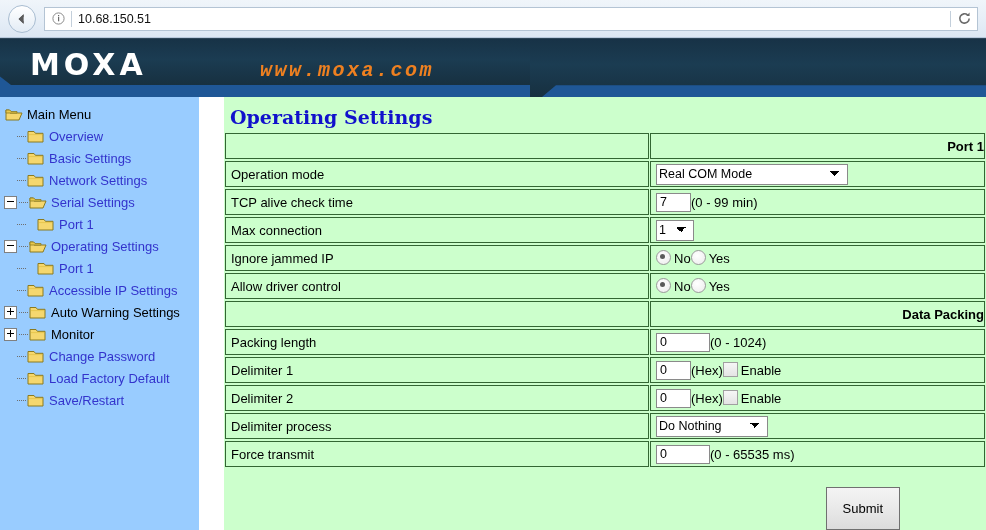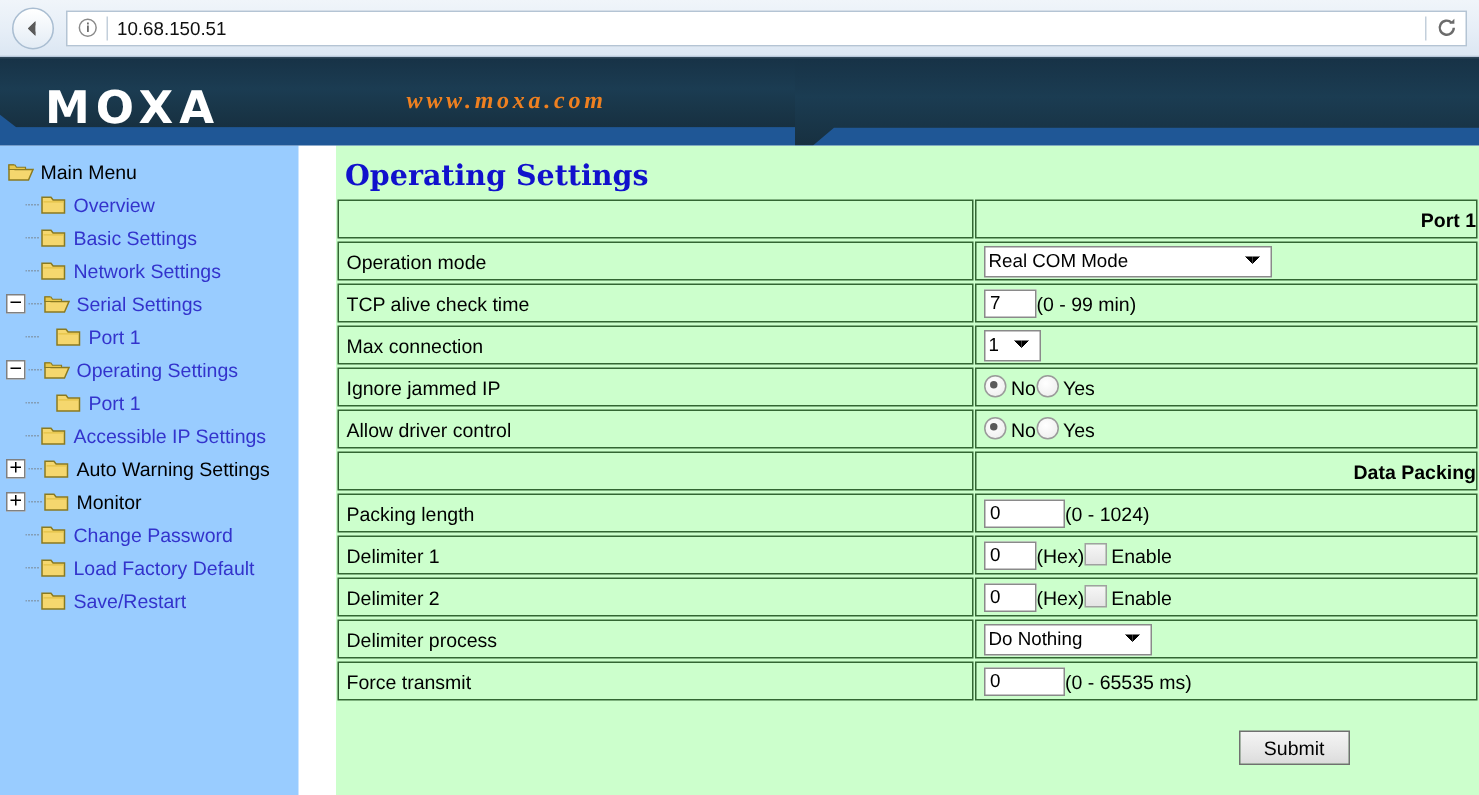--- a/index.html
+++ b/index.html
@@ -98,37 +98,37 @@
     height: 59px;
     background: linear-gradient(to bottom, #173246 0%, #1b3c52 45%, #173040 100%);
     clip-path: polygon(0 0, 100% 0, 100% 80%, 26px 80%, 12px 100%, 0 100%);
   }
   #banner-hl {
     position:absolute; left:0; top:0; width:100%; height:1px;
     background: rgba(255,255,255,0.10);
   }
   #moxa-logo {
     position: absolute;
-    left: 30px; top: 17px;
+    left: 30px; top: 9px;
     color: #ffffff;
     font-size: 30px;
     font-weight: bold;
     letter-spacing: 4px;
     font-family: "DejaVu Sans", sans-serif;
     z-index: 5;
   }
   #moxa-url {
     position: absolute;
-    left: 271px; top: 21px;
+    left: 260px; top: 21px;
     color: #ef8020;
-    font-size: 16px;
+    font-size: 20px;
     font-weight: bold;
     font-style: italic;
     letter-spacing: 2.5px;
-    font-family: Liberation Serif, serif;
+    font-family: Liberation Mono, monospace;
     z-index: 5;
   }
 
   
   #page {
     display: flex;
     height: 433px;
     gap: 25px;
   }
   #sidebar {
@@ -310,21 +310,21 @@
     flex: none;
   }
 
   #submit-area {
     text-align: right;
     padding: 18px 86px 0 0;
   }
   #submit-button {
     font-family: "Liberation Sans", sans-serif;
     font-size: 13px;
-    padding: 3px 16px;
+    padding: 13px 16px;
     background: linear-gradient(to bottom, #f4f4f4 0%, #e9e9e9 50%, #dcdcdc 100%);
     border: 1px solid #707070;
     color: #000;
     cursor: pointer;
   }
 </style>
 </head>
 <body>
 
 <div id="browser-bar">

